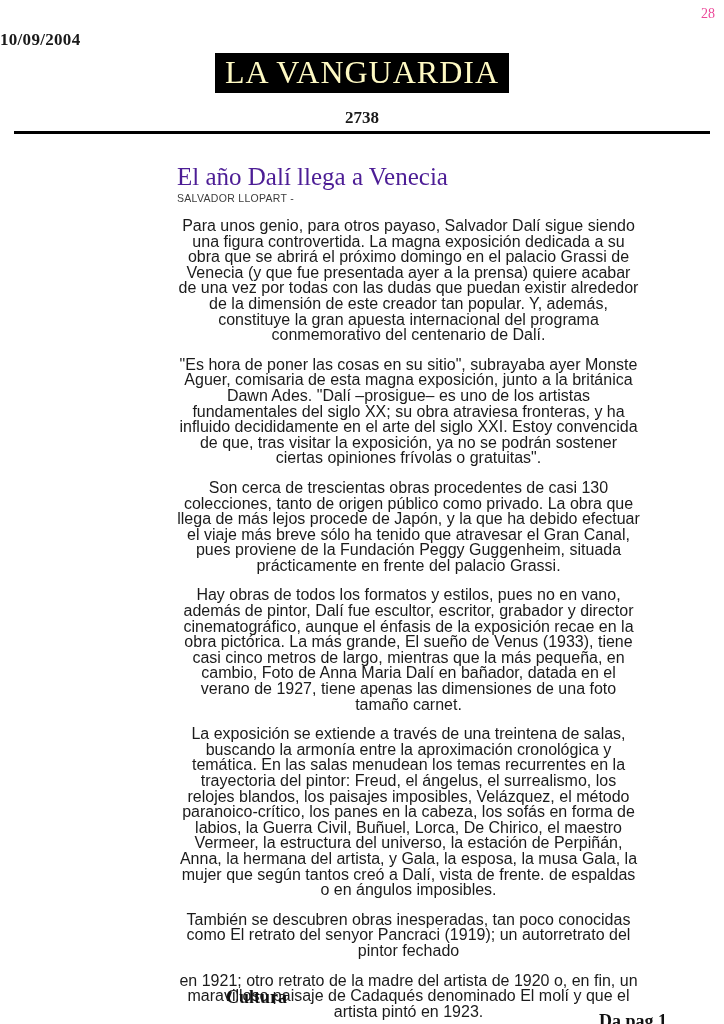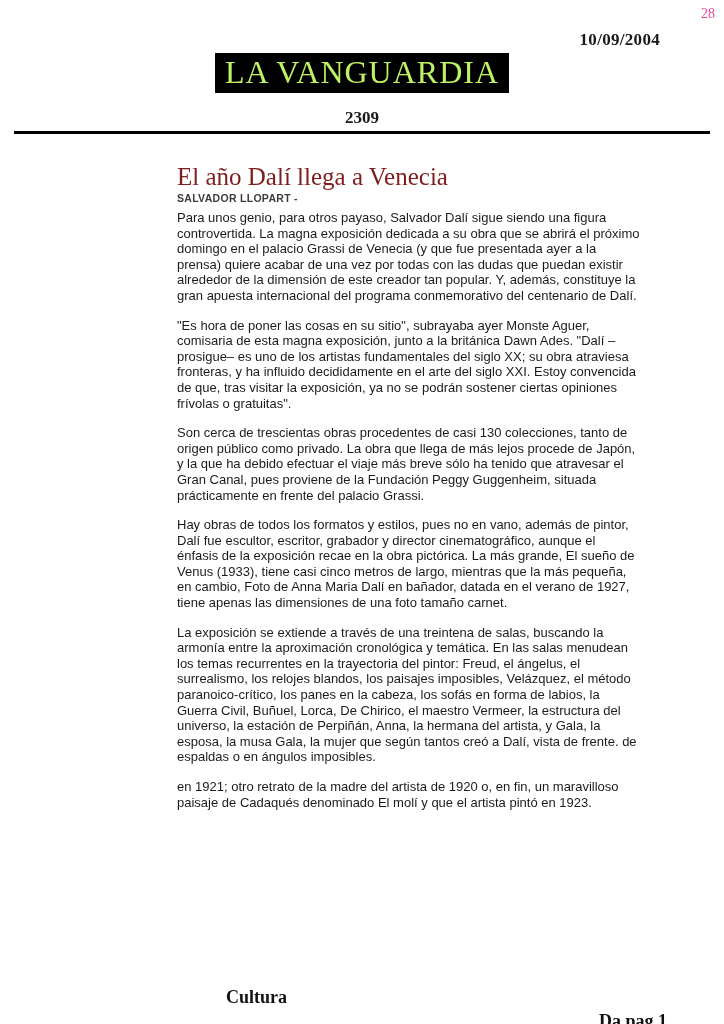--- a/index.html
+++ b/index.html
@@ -19,37 +19,37 @@
     right: 9px;
     font-family: "Liberation Serif", serif;
     font-size: 14px;
     color: #ec4899;
   }
   .issue-date {
     position: absolute;
     top: 30px;
     left: 0;
     width: 660px;
-    text-align: right;
+    text-align: left;
     font-family: "Liberation Serif", serif;
     font-weight: bold;
     font-size: 17px;
     letter-spacing: 0.3px;
   }
   .masthead-wrap {
     position: absolute;
     top: 53px;
     left: 0;
     width: 724px;
     text-align: center;
   }
   .masthead {
     display: inline-block;
     background: #000000;
-    color: #bef264;
+    color: #fef9c3;
     font-family: "Liberation Serif", serif;
     font-size: 32px;
     line-height: 38px;
     padding: 0 10px 2px 10px;
     letter-spacing: 1px;
     white-space: nowrap;
   }
   .edition {
     position: absolute;
     top: 108px;
@@ -78,46 +78,45 @@
     font-size: 11px;
     letter-spacing: 0.4px;
     color: #222;
     margin-bottom: 3px;
   }
   h1.headline {
     font-family: "Liberation Serif", serif;
     font-weight: normal;
     font-size: 25px;
     line-height: 27px;
-    color: #7f1d1d;
+    color: #4c1d95;
     margin-bottom: 2px;
   }
   h2.subhead {
     font-family: "Liberation Serif", serif;
     font-weight: normal;
     font-size: 18.5px;
     line-height: 23px;
     color: #161616;
     margin-bottom: 28px;
     width: 472px;
   }
   .byline {
     font-size: 10.5px;
     letter-spacing: 0.3px;
     color: #3c3c3c;
-    margin-bottom: 6px;
-    font-weight: bold;
+    margin-bottom: 14px;
   }
   .body-copy p {
-    font-size: 13px;
+    font-size: 16px;
     line-height: 15.6px;
     color: #1b1b1b;
     width: 463px;
     margin-bottom: 14px;
-    text-align: left;
+    text-align: center;
   }
   .footer-section, .footer-pageref {
     position: absolute;
     top: 987px;
     font-family: "Liberation Serif", serif;
     font-weight: bold;
     font-size: 18px;
     color: #111;
   }
   .footer-section { left: 226px; }
@@ -126,33 +125,34 @@
 </head>
 <body>
 
 <div class="pageno">28</div>
 
 <header>
   <div class="issue-date">10/09/2004</div>
   <div class="masthead-wrap">
     <span class="masthead">LA VANGUARDIA</span>
   </div>
-  <div class="edition">2309</div>
+  <div class="edition">2738</div>
   <div class="rule"></div>
 </header>
 
 <article>
   <h1 class="headline">El año Dalí llega a Venecia</h1>
   <div class="byline">SALVADOR LLOPART -</div>
   <div class="body-copy">
       <p>Para unos genio, para otros payaso, Salvador Dalí sigue siendo una figura controvertida. La magna exposición dedicada a su obra que se abrirá el próximo domingo en el palacio Grassi de Venecia (y que fue presentada ayer a la prensa) quiere acabar de una vez por todas con las dudas que puedan existir alrededor de la dimensión de este creador tan popular. Y, además, constituye la gran apuesta internacional del programa conmemorativo del centenario de Dalí.</p>
       <p>"Es hora de poner las cosas en su sitio", subrayaba ayer Monste Aguer, comisaria de esta magna exposición, junto a la británica Dawn Ades. "Dalí –prosigue– es uno de los artistas fundamentales del siglo XX; su obra atraviesa fronteras, y ha influido decididamente en el arte del siglo XXI. Estoy convencida de que, tras visitar la exposición, ya no se podrán sostener ciertas opiniones frívolas o gratuitas".</p>
       <p>Son cerca de trescientas obras procedentes de casi 130 colecciones, tanto de origen público como privado. La obra que llega de más lejos procede de Japón, y la que ha debido efectuar el viaje más breve sólo ha tenido que atravesar el Gran Canal, pues proviene de la Fundación Peggy Guggenheim, situada prácticamente en frente del palacio Grassi.</p>
       <p>Hay obras de todos los formatos y estilos, pues no en vano, además de pintor, Dalí fue escultor, escritor, grabador y director cinematográfico, aunque el énfasis de la exposición recae en la obra pictórica. La más grande, El sueño de Venus (1933), tiene casi cinco metros de largo, mientras que la más pequeña, en cambio, Foto de Anna Maria Dalí en bañador, datada en el verano de 1927, tiene apenas las dimensiones de una foto tamaño carnet.</p>
       <p>La exposición se extiende a través de una treintena de salas, buscando la armonía entre la aproximación cronológica y temática. En las salas menudean los temas recurrentes en la trayectoria del pintor: Freud, el ángelus, el surrealismo, los relojes blandos, los paisajes imposibles, Velázquez, el método paranoico-crítico, los panes en la cabeza, los sofás en forma de labios, la Guerra Civil, Buñuel, Lorca, De Chirico, el maestro Vermeer, la estructura del universo, la estación de Perpiñán, Anna, la hermana del artista, y Gala, la esposa, la musa Gala, la mujer que según tantos creó a Dalí, vista de frente. de espaldas o en ángulos imposibles.</p>
+      <p>También se descubren obras inesperadas, tan poco conocidas como El retrato del senyor Pancraci (1919); un autorretrato del pintor fechado</p>
       <p>en 1921; otro retrato de la madre del artista de 1920 o, en fin, un maravilloso paisaje de Cadaqués denominado El molí y que el artista pintó en 1923.</p>
     </div>
 </article>
 
 <footer>
   <div class="footer-section">Cultura</div>
   <div class="footer-pageref">Da pag.1</div>
 </footer>
 
 </body></html>

